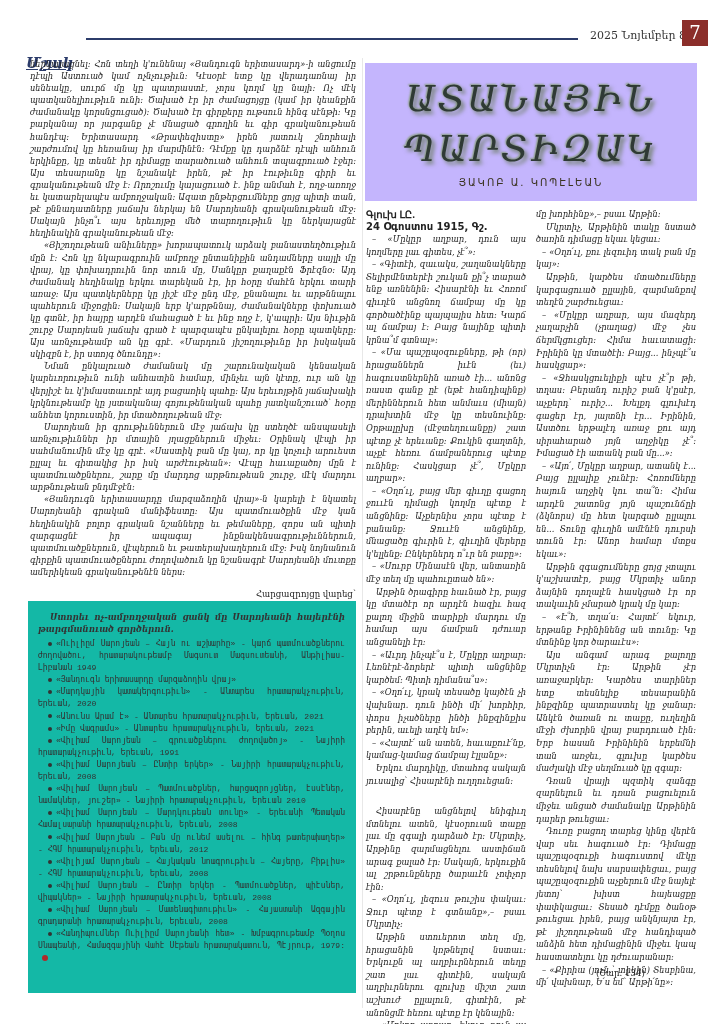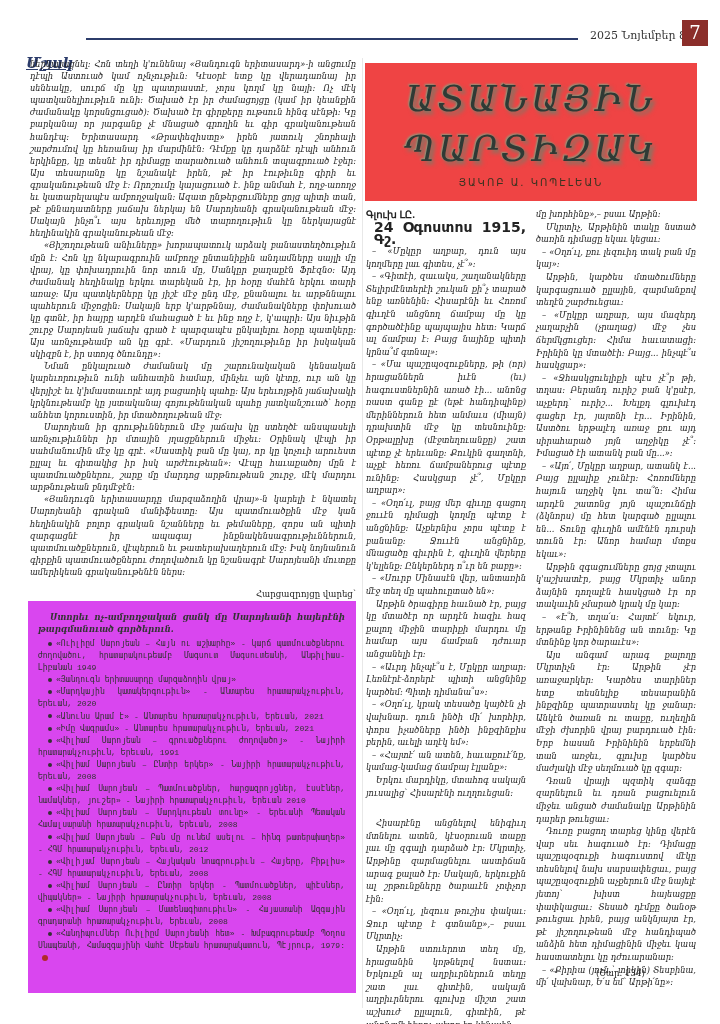--- a/index.html
+++ b/index.html
@@ -16,45 +16,45 @@
   
   .left-col { position: absolute; left: 30px; top: 58px; width: 326px; }
   .body-text { font-size: 8.3px; line-height: 12.1px; text-align: justify; font-style: italic; color: #222; }
   .body-text p { text-indent: 14px; }
   .body-text p.noindent { text-indent: 0; }
   .signature { margin-top: 10px; text-align: right; font-size: 8.6px; line-height: 12px; }
   .signature .sig-label { font-style: normal; margin-top: 6px; }
   .signature .sig-name { font-style: italic; }
   .end-mark { display: inline-block; width: 7px; height: 7px; background: #9b3a3a; margin-left: 4px; vertical-align: middle; }
 
-  .sources-box { position: absolute; left: 28px; top: 601px; width: 328px; height: 392px; background: #d946ef; padding: 10px 11px 0 10px; }
+  .sources-box { position: absolute; left: 28px; top: 601px; width: 328px; height: 392px; background: #14b8a6; padding: 10px 11px 0 10px; }
   .sources-title { font-size: 8.5px; line-height: 12px; font-weight: bold; font-style: italic; text-indent: 12px; text-align: justify; color: #333; }
   .sources-list { list-style: none; margin-top: 3px; }
   .sources-list li { font-family: Liberation Mono, monospace; font-size: 8.1px; line-height: 12.1px; color: #333; text-indent: 10px; text-align: justify; }
   .sources-list li .bullet { display: inline-block; width: 4px; height: 4px; background: #333; border-radius: 50%; vertical-align: middle; margin-right: 4px; }
   .red-dot { display: inline-block; width: 6px; height: 6px; border-radius: 50%; background: #b02a2a; margin-left: 4px; vertical-align: middle; }
 
   .column-divider { position: absolute; left: 362px; top: 58px; width: 1px; height: 950px; background: #e8e8e8; }
 
   
-  .banner { position: absolute; left: 365px; top: 63px; width: 332px; height: 138px; background: #ef4444; text-align: center; }
+  .banner { position: absolute; left: 365px; top: 63px; width: 332px; height: 138px; background: #c4b5fd; text-align: center; }
   .banner-line1, .banner-line2 { font-family: "DejaVu Serif", serif; font-style: italic; font-size: 36px; letter-spacing: 3px; color: #2f3a35; text-shadow: 3px 3px 4px #6f7f6a, -1px -1px 2px #8aa080; line-height: 48px; }
   .banner-line1 { margin-top: 12px; }
   .banner-line2 { margin-top: 2px; }
   .banner-author { font-family: "DejaVu Sans", sans-serif; font-size: 10px; letter-spacing: 2px; color: #3a3320; margin-top: 4px; }
 
   
   .story-col { position: absolute; top: 208px; width: 160px; font-size: 8.3px; line-height: 12.6px; font-style: italic; text-align: justify; color: #222; }
   .story-col p { text-indent: 10px; }
   .story-col p.dialog { text-indent: 6px; }
   .story-col p.gap { margin-top: 18px; }
   .col-a { left: 366px; }
   .col-b { left: 536px; }
   .chapter { font-style: normal; font-weight: bold; font-size: 10px; line-height: 13px; text-indent: 0 !important; font-family: Liberation Sans, sans-serif; }
-  .chapter-date { font-style: normal; font-weight: bold; font-size: 14px; line-height: 12px; text-indent: 0 !important; font-family: "DejaVu Sans", sans-serif; margin-left: 8px; }
+  .chapter-date { font-style: normal; font-weight: bold; font-size: 10px; line-height: 12px; text-indent: 0 !important; font-family: "DejaVu Sans", sans-serif; }
   .continued { position: absolute; left: 596px; top: 968px; font-size: 8.6px; font-style: normal; color: #222; }
 </style>
 </head>
 <body>
 
 <div class="header">
   <div class="logo">Մշակ</div>
   <div class="header-rule"></div>
   <div class="date">2025 Նոյեմբեր 8</div>
   <div class="page-num">7</div>

